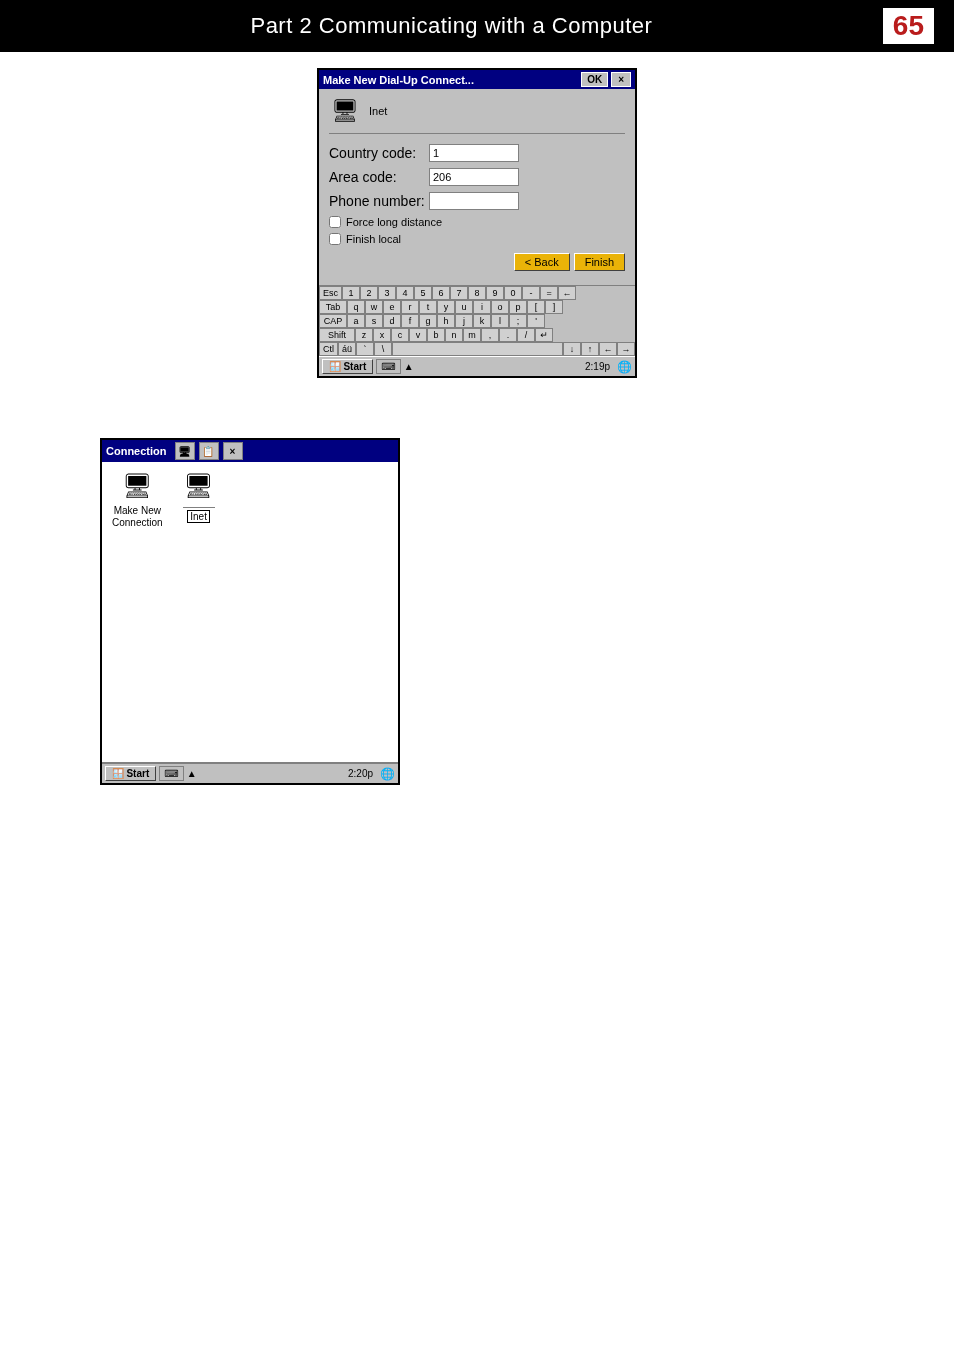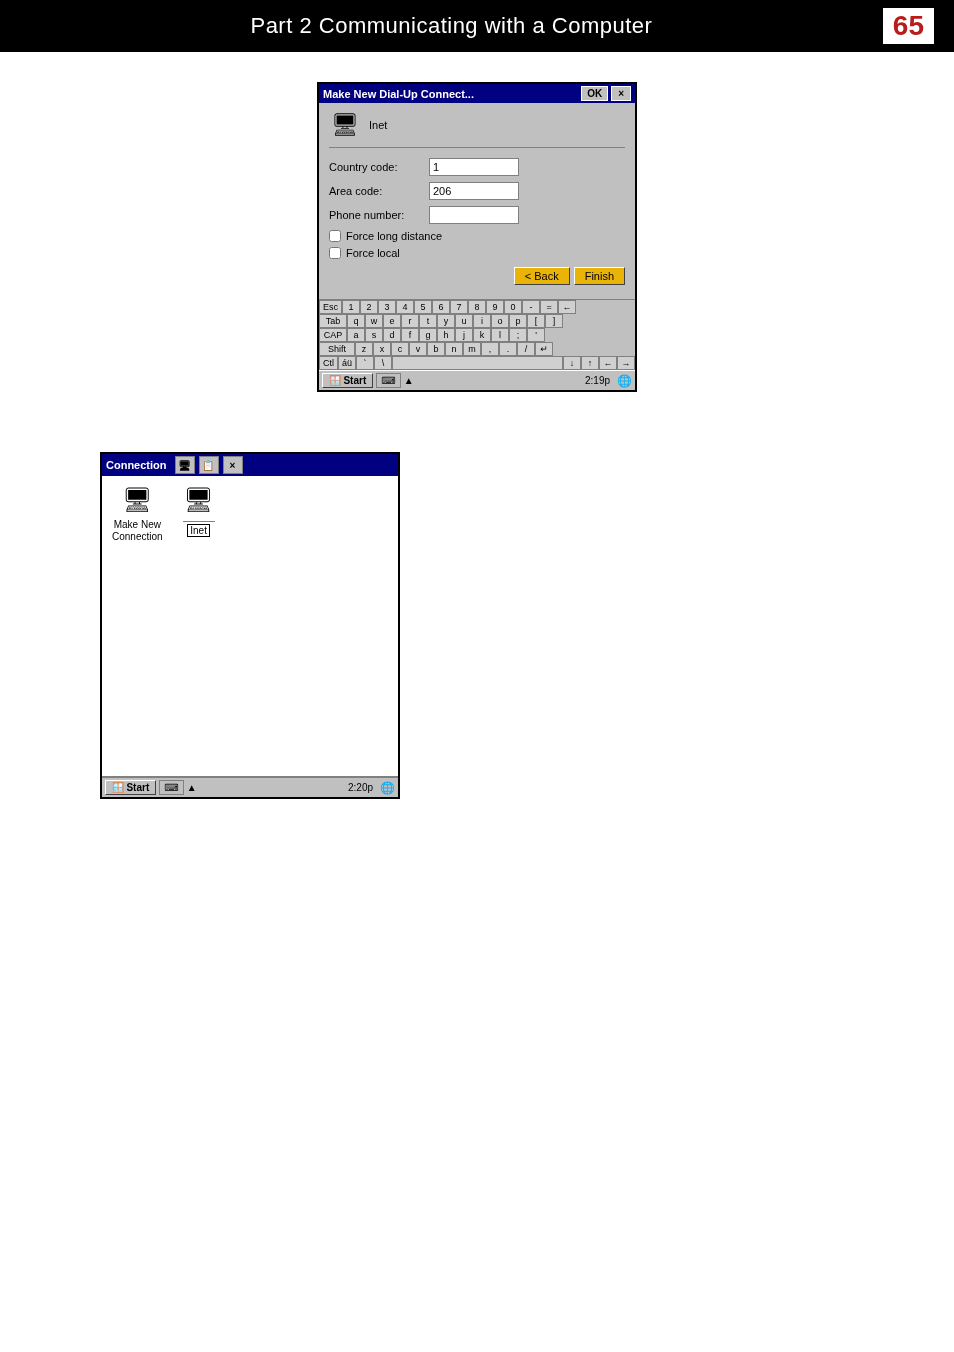--- a/index.html
+++ b/index.html
@@ -33,21 +33,21 @@
     .page-header .page-num {
       font-size: 28px;
       font-weight: bold;
       background: #fff;
       color: #b91c1c;
       padding: 2px 10px;
     }
 
     
     .page-content {
-      padding: 30px 40px;
+      padding: 16px 40px;
     }
 
     
     .screenshot-1 {
       display: flex;
       justify-content: center;
       margin-bottom: 60px;
     }
 
     .dialup-window {
@@ -113,21 +113,21 @@
       font-size: 18px;
     }
 
     .form-row {
       display: flex;
       align-items: center;
       margin-bottom: 6px;
     }
     .form-label {
       width: 100px;
-      font-size: 11px;
+      font-size: 14px;
     }
     .form-input {
       border: 1px solid #808080;
       background: #fff;
       width: 90px;
       height: 18px;
       font-size: 11px;
       padding: 1px 3px;
     }
 
@@ -362,21 +362,21 @@
           <span class="form-label">Phone number:</span>
           <input class="form-input" type="text" style="">
         </div>
 
         <div class="checkbox-row">
           <input type="checkbox" style="">
           <span>Force long distance</span>
         </div>
         <div class="checkbox-row">
           <input type="checkbox" style="">
-          <span>Force local</span>
+          <span>Finish local</span>
         </div>
 
         <div class="nav-buttons">
           <button class="nav-btn">&lt; Back</button>
           <button class="nav-btn">Finish</button>
         </div>
 
       </div>
 
       <div class="keyboard">

